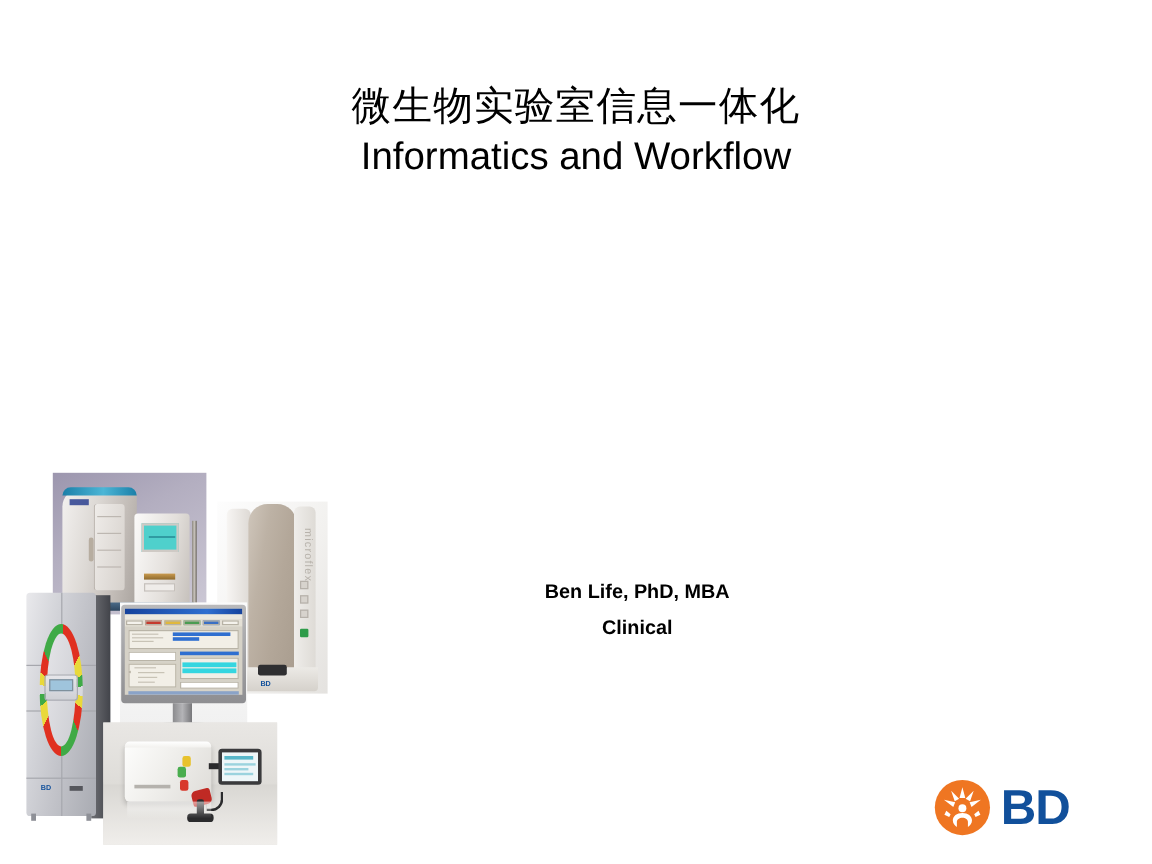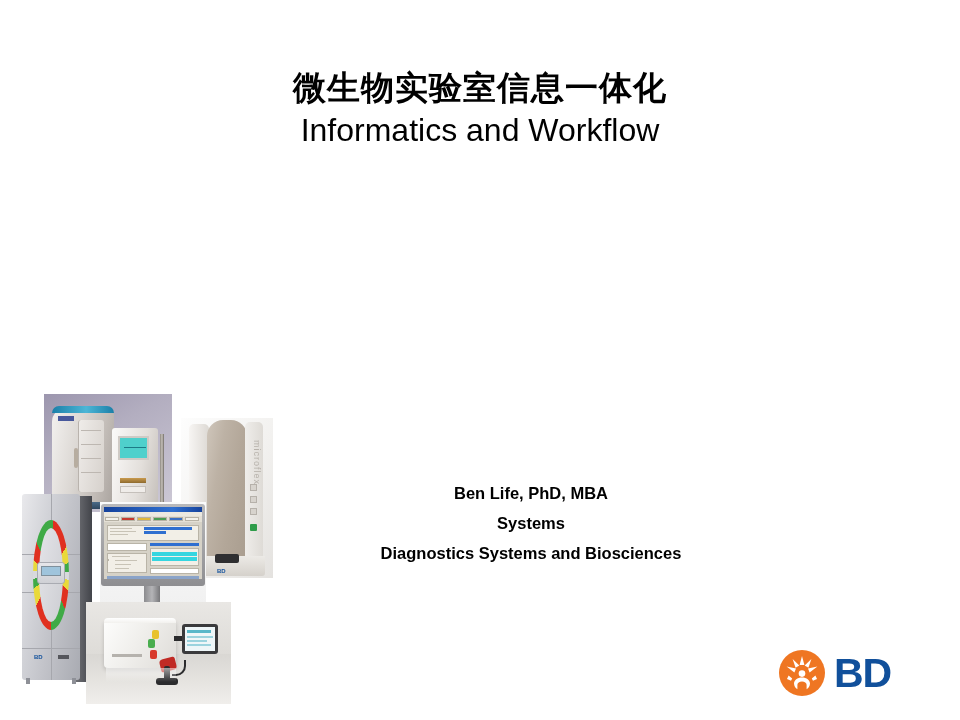--- a/index.html
+++ b/index.html
@@ -24,21 +24,21 @@
   .title-block {
     position: absolute;
     left: 150px;
     top: 66px;
     width: 660px;
     text-align: center;
     color: #000000;
   }
   .title-cn {
     font-size: 33px;
-    font-weight: bold;
+    font-weight: normal;
     line-height: 44px;
     letter-spacing: 1px;
     white-space: nowrap;
   }
   .title-en-line {
     font-size: 32px;
     font-weight: normal;
     line-height: 41px;
     white-space: nowrap;
   }
@@ -392,22 +392,21 @@
 
 <div class="slide">
 
   <div class="title-block">
     <div class="title-cn">微生物实验室信息一体化</div>
     <div class="title-en-line">Informatics and Workflow</div>
   </div>
 
   <div class="author-block">
     <div class="author-line">Ben Life, PhD, MBA</div>
-    <div class="author-line">Systems</div>
-    <div class="author-line">Diagnostics Systems and Biosciences</div>
+    <div class="author-line">Clinical</div>
   </div>
 
   <div class="bd-logo">
     <div class="bd-mark">
       <svg width="46" height="46" viewBox="0 0 46 46" aria-hidden="true">
         <g fill="#ffffff">
           <path d="M23 6 L25.4 15 L20.6 15 Z"></path>
           <path d="M13.6 9 L20.3 15.6 L16.6 17.8 Z"></path>
           <path d="M32.4 9 L29.4 17.8 L25.7 15.6 Z"></path>
           <path d="M7.6 16.4 L17 18.6 L15.4 22.6 Z"></path>

